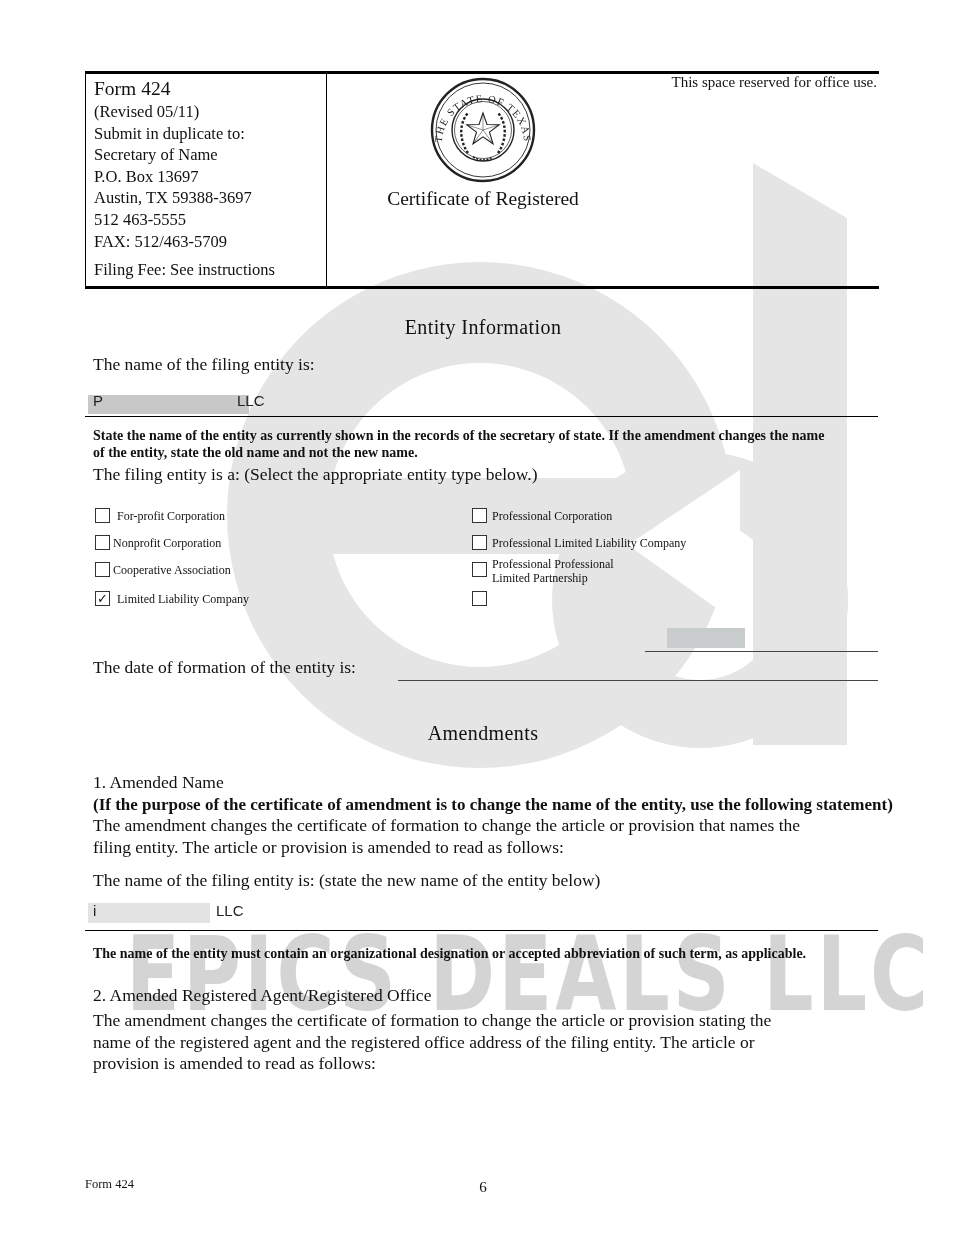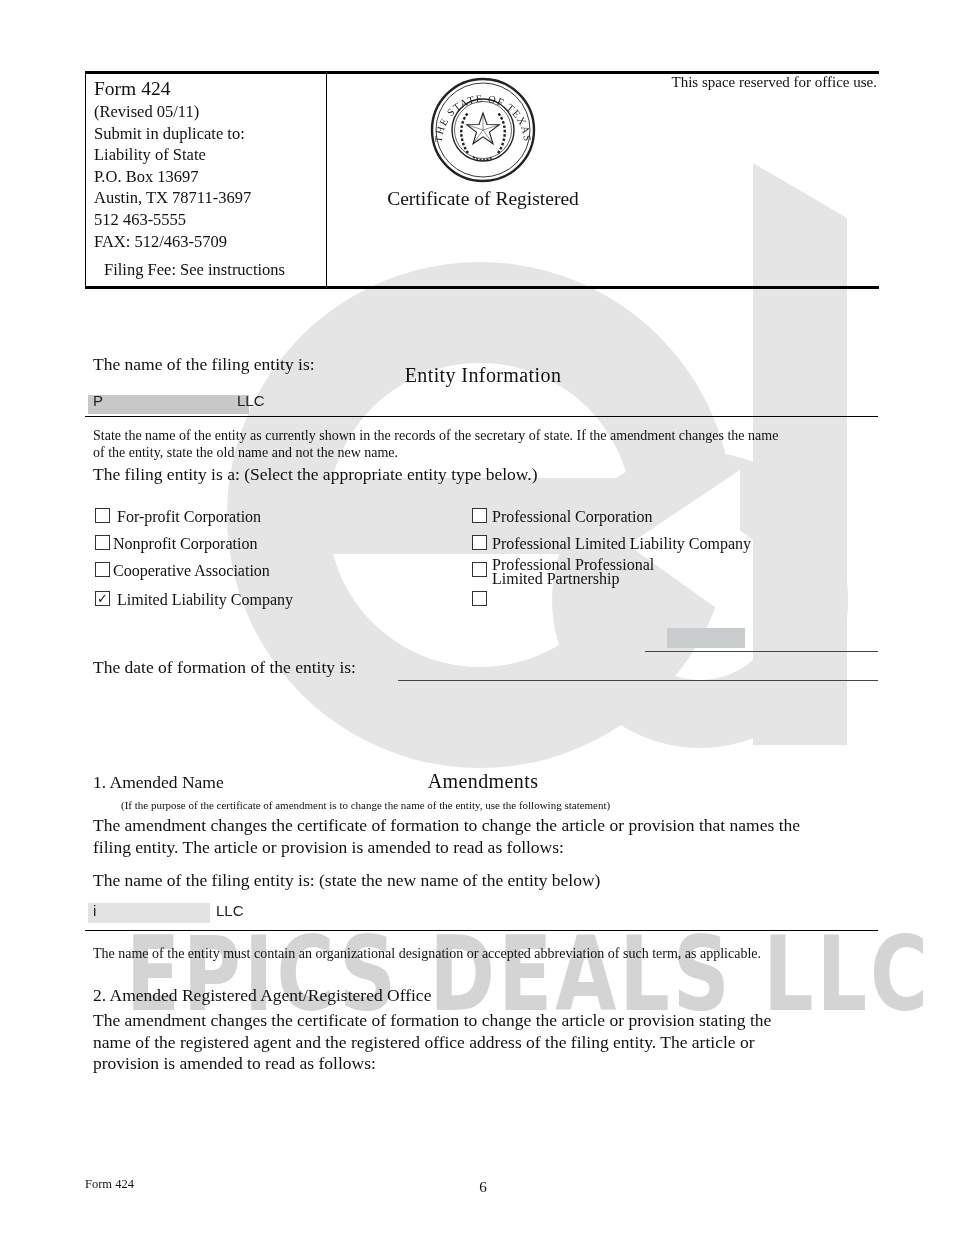--- a/index.html
+++ b/index.html
@@ -18,36 +18,36 @@
   
   .content{position:absolute;inset:0;z-index:1;}
   
   .hdr-box{
     position:absolute;left:85px;top:71px;width:793px;height:212px;
     border-top:3px solid #000;border-bottom:3px solid #000;border-left:1.5px solid #000;
   }
   .hdr-divider{position:absolute;left:240px;top:0;width:0;height:100%;border-left:1.5px solid #000;}
   .hdr-left{position:absolute;left:8px;top:2px;font-size:16.5px;line-height:21.6px;}
   .hdr-formnum{font-size:19.5px;line-height:25px;}
-  .hdr-fee{position:absolute;left:8px;top:186px;font-size:16.5px;margin-left:10px;}
+  .hdr-fee{position:absolute;left:8px;top:186px;font-size:16.5px;}
   .office-note{position:absolute;right:89px;top:74px;font-size:15px;}
   .cert-title{position:absolute;left:360px;top:188px;width:246px;text-align:center;font-size:19.5px;}
   .seal{position:absolute;left:430px;top:77px;}
   
-  .h-center{position:absolute;left:0;width:966px;text-align:center;font-size:20px;letter-spacing:0.4px;margin-top:48px;}
+  .h-center{position:absolute;left:0;width:966px;text-align:center;font-size:20px;letter-spacing:0.4px;}
   .body-text{position:absolute;left:93px;font-size:17.5px;line-height:21.5px;white-space:pre-line;}
-  .small-note{position:absolute;left:93px;font-size:14px;line-height:16.5px;white-space:pre-line;}
+  .small-note{position:absolute;left:93px;font-size:14px;line-height:16.5px;white-space:pre-line;font-weight:bold;}
   .fill-line{position:absolute;border-bottom:1.5px solid #000;}
   .thin-line{position:absolute;border-bottom:1.3px solid #444;}
   .fill-value{position:absolute;font-family:"Liberation Sans", sans-serif;font-size:15px;color:#222;}
   .redact{position:absolute;}
   
   .cb{position:absolute;width:13px;height:13px;border:1.6px solid #333;background:#fff;
       font-family:"DejaVu Sans", sans-serif;font-size:13px;line-height:13px;text-align:center;color:#111;}
-  .cb-label{position:absolute;font-size:16px;line-height:15px;}
+  .cb-label{position:absolute;font-size:12px;line-height:15px;}
   
   .footer-form{position:absolute;left:85px;top:1177px;font-size:12.5px;}
   .page-num{position:absolute;left:0;top:1179px;width:966px;text-align:center;font-size:15px;}
 </style>
 </head>
 <body>
 
 <div class="page">
 
   <div class="wm-layer">
@@ -69,23 +69,23 @@
   </div>
 
   <div class="content">
 
     <div class="hdr-box">
       <div class="hdr-divider"></div>
       <div class="hdr-left">
         <div class="hdr-formnum">Form 424</div>
         <div>(Revised 05/11)</div>
         <div>Submit in duplicate to:</div>
-        <div>Liability of State</div>
+        <div>Secretary of Name</div>
         <div>P.O. Box 13697</div>
-        <div>Austin, TX 78711-3697</div>
+        <div>Austin, TX 59388-3697</div>
         <div>512 463-5555</div>
         <div>FAX: 512/463-5709</div>
       </div>
       <div class="hdr-fee">Filing Fee: See instructions</div>
     </div>
 
     <div class="office-note">This space reserved for office use.</div>
 
     <svg class="seal" width="106" height="106" viewBox="0 0 106 106">
       <circle cx="53" cy="53" r="51" fill="#fff" stroke="#222" stroke-width="2.4"></circle>
@@ -151,21 +151,21 @@
 
     <div class="redact" style="left:667px;top:628px;width:78px;height:20px;background:#c9cccc;"></div>
     <div class="thin-line" style="left:645px;top:635px;width:233px;height:16px;"></div>
 
     <div class="body-text" style="top:657px;">The date of formation of the entity is:</div>
     <div class="thin-line" style="left:398px;top:664px;width:480px;height:16px;"></div>
 
     <div class="h-center" style="top:722px;">Amendments</div>
 
     <div class="body-text" style="top:772px;">1. Amended Name</div>
-    <div class="small-note" style="top:797px;font-size:11px;margin-left:28px;">(If the purpose of the certificate of amendment is to change the name of the entity, use the following statement)</div>
+    <div class="small-note" style="top:797px;font-size:17px;">(If the purpose of the certificate of amendment is to change the name of the entity, use the following statement)</div>
     <div class="body-text" style="top:815px;width:850px;">The amendment changes the certificate of formation to change the article or provision that names the
 filing entity. The article or provision is amended to read as follows:</div>
     <div class="body-text" style="top:870px;">The name of the filing entity is: (state the new name of the entity below)</div>
 
     <div class="redact" style="left:88px;top:903px;width:122px;height:20px;background:#e3e3e3;"></div>
     <div class="fill-value" style="left:93px;top:902px;">i</div>
     <div class="fill-value" style="left:216px;top:902px;">LLC</div>
     <div class="fill-line" style="left:85px;top:914px;width:793px;height:16px;"></div>
 
     <div class="small-note" style="top:946px;width:830px;">The name of the entity must contain an organizational designation or accepted abbreviation of such term, as applicable.</div>

